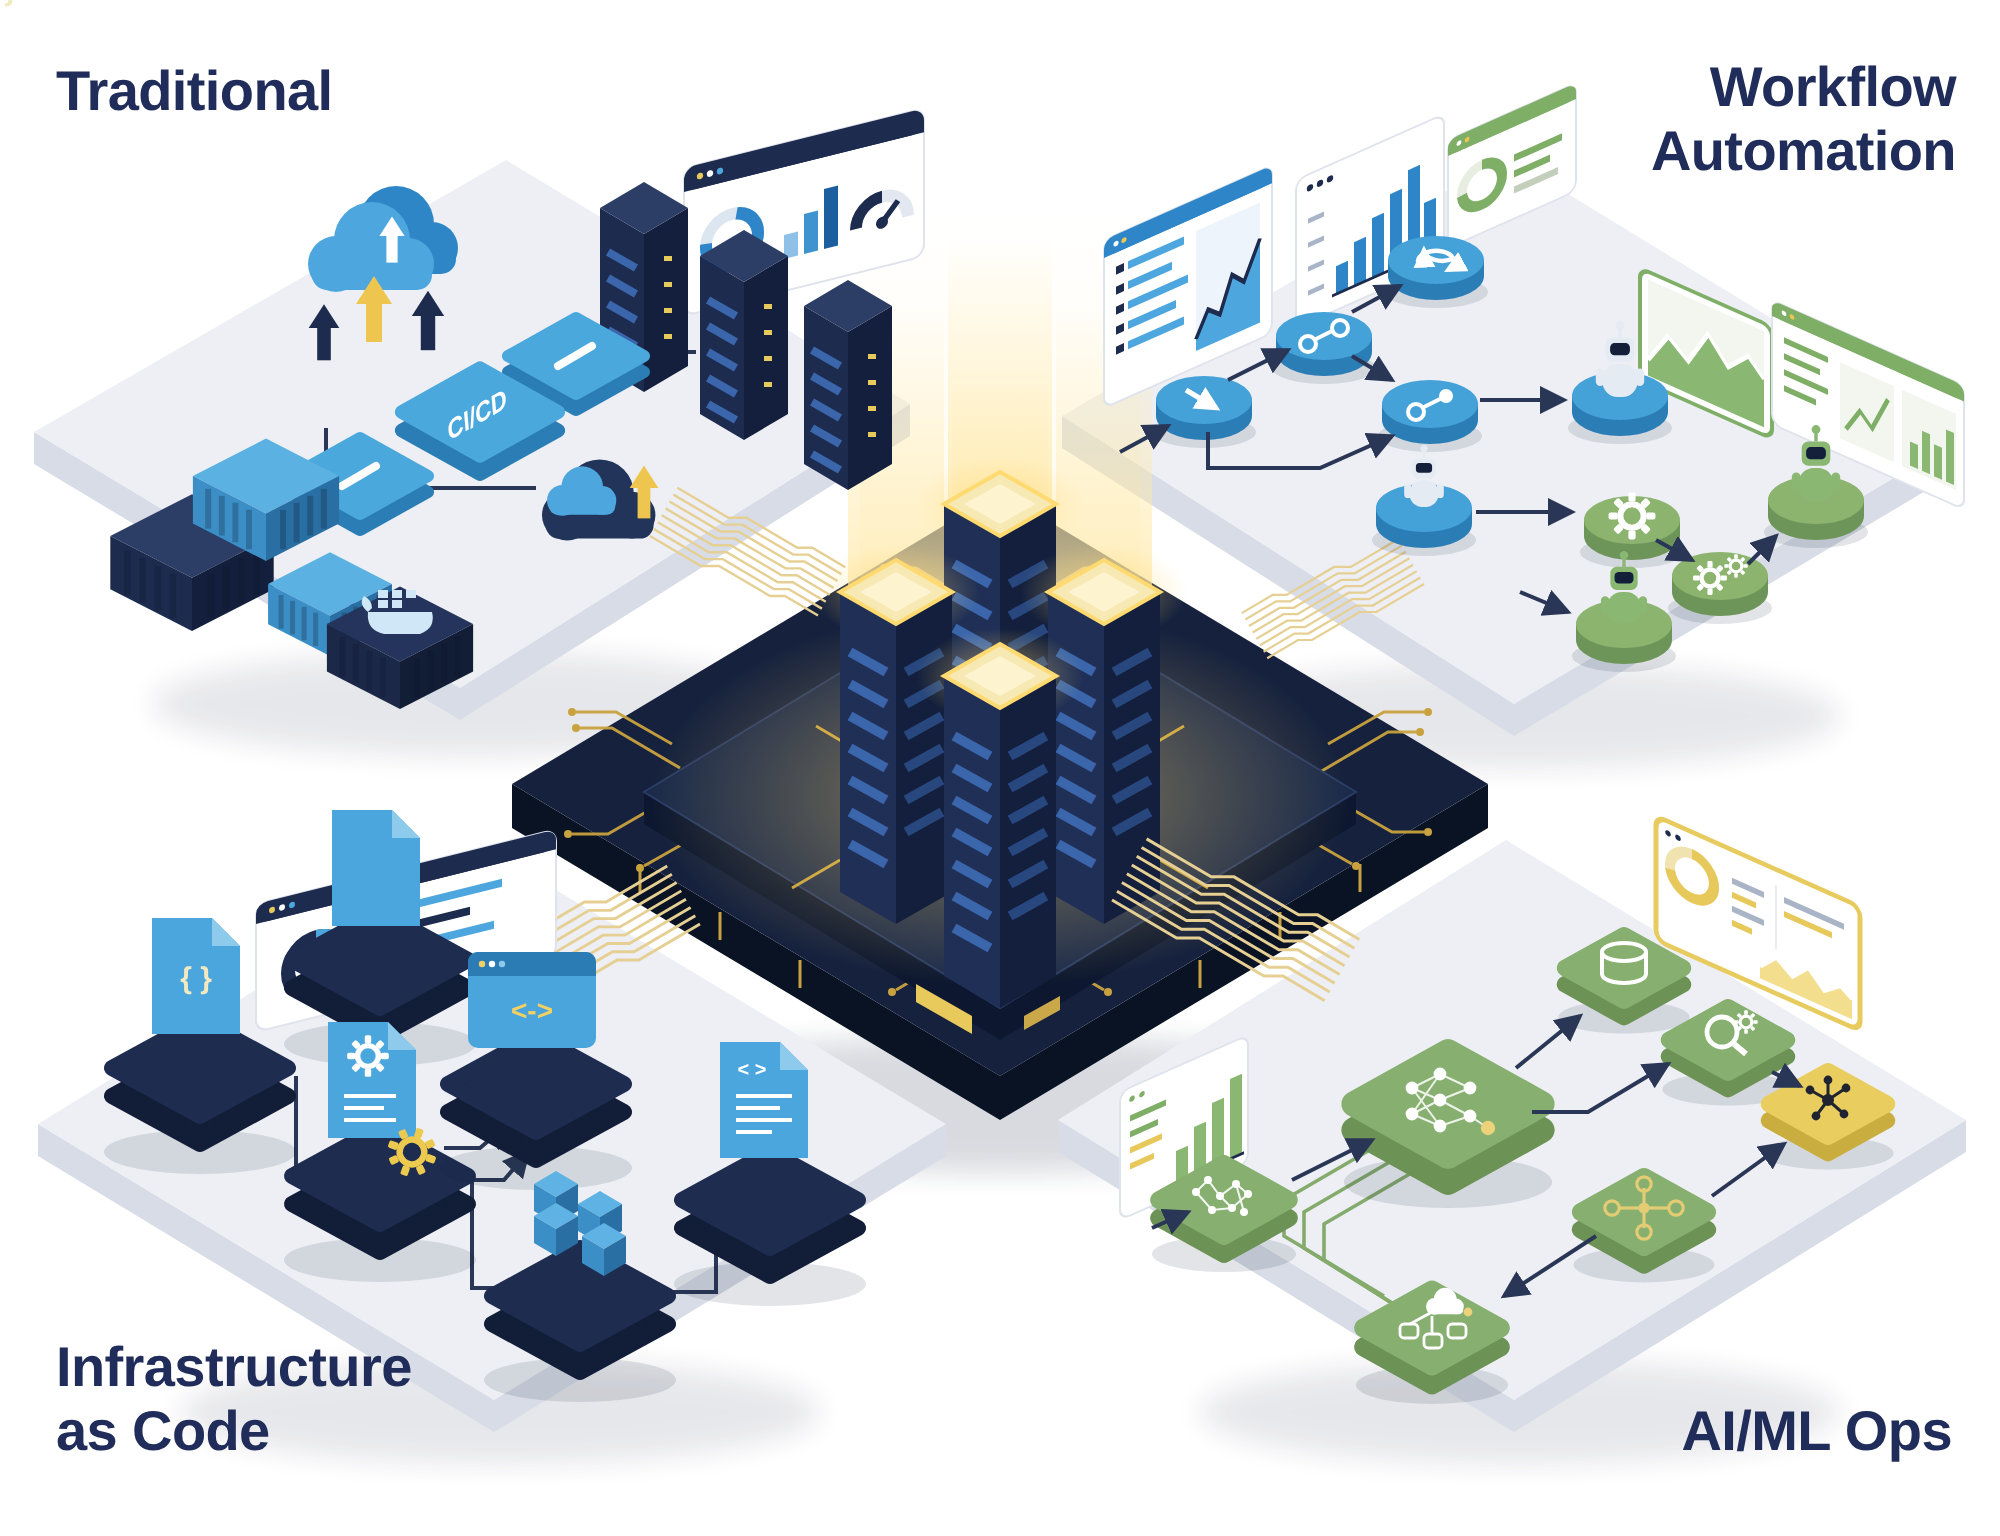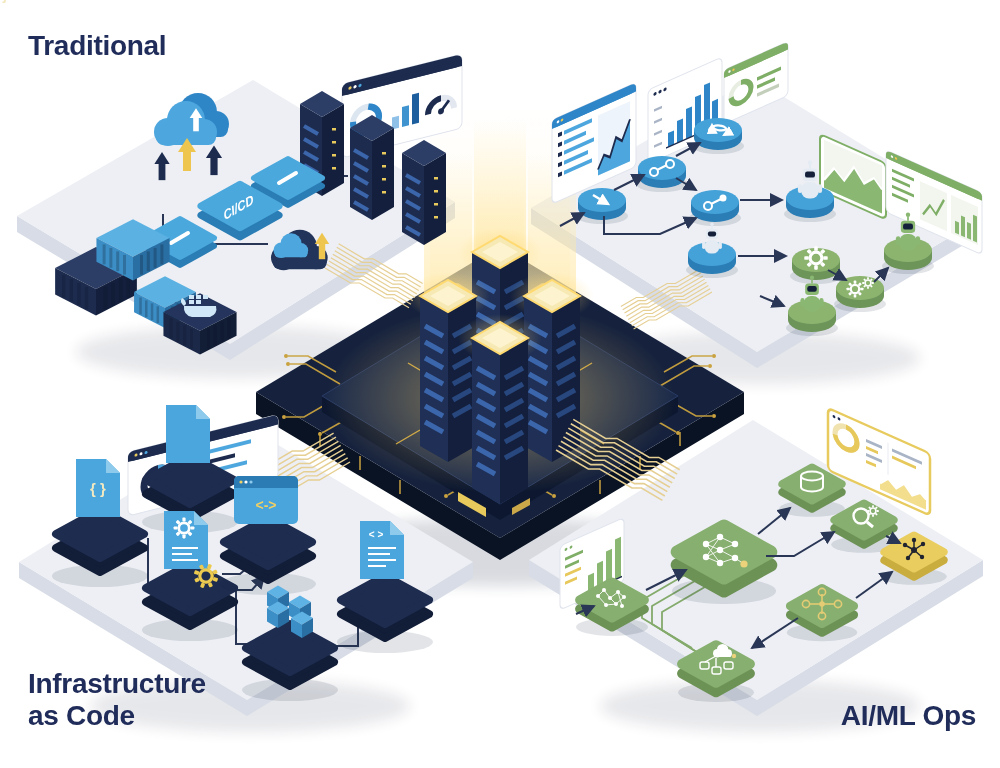--- a/index.html
+++ b/index.html
@@ -729,20 +729,24 @@
     <path d="M886 536 L900 543" marker-end="url(#ah)"></path>
     <path d="M856 598 L892 572" marker-end="url(#ah)"></path>
     <path d="M798 618 L752 648" marker-end="url(#ah)"></path>
   </g>
 </g>
 </svg>
 
 <div class="qtitle tl">
   <div>Traditional</div>
 </div>
+<div class="qtitle tr">
+  <div>Workflow</div>
+  <div>Automation</div>
+</div>
 <div class="qtitle br">
   <div>AI/ML Ops</div>
 </div>
 <div class="qtitle bl">
   <div>Infrastructure</div>
   <div>as Code</div>
 </div>
 </div>
 
 </body></html>

